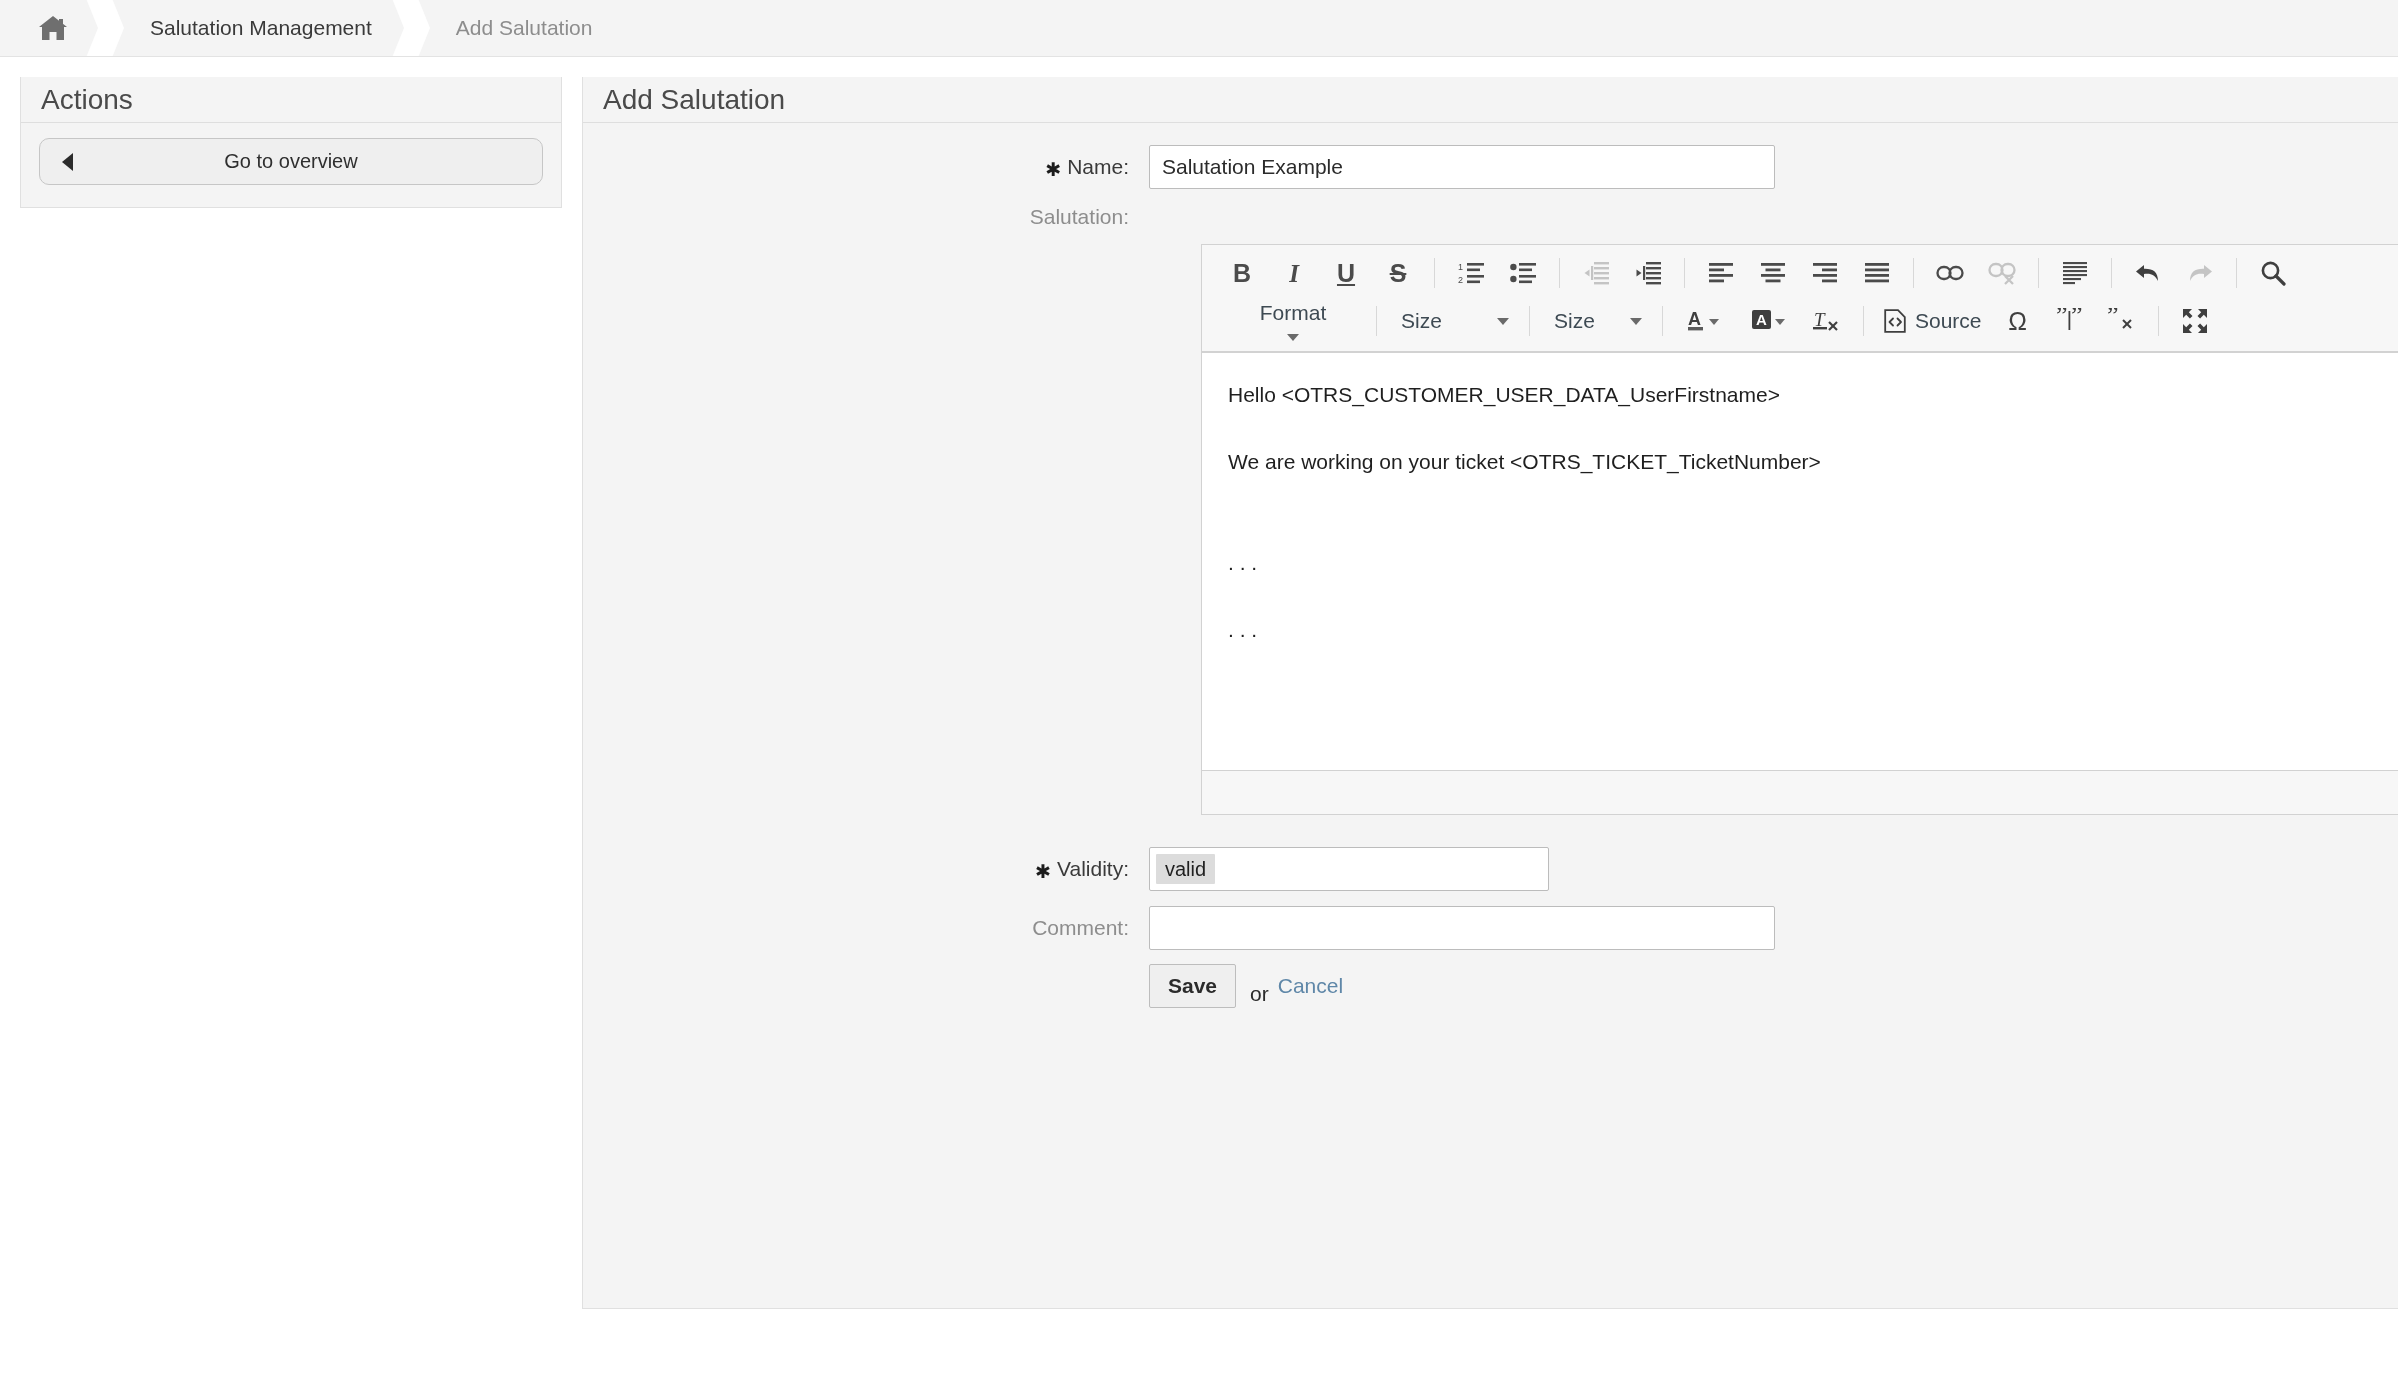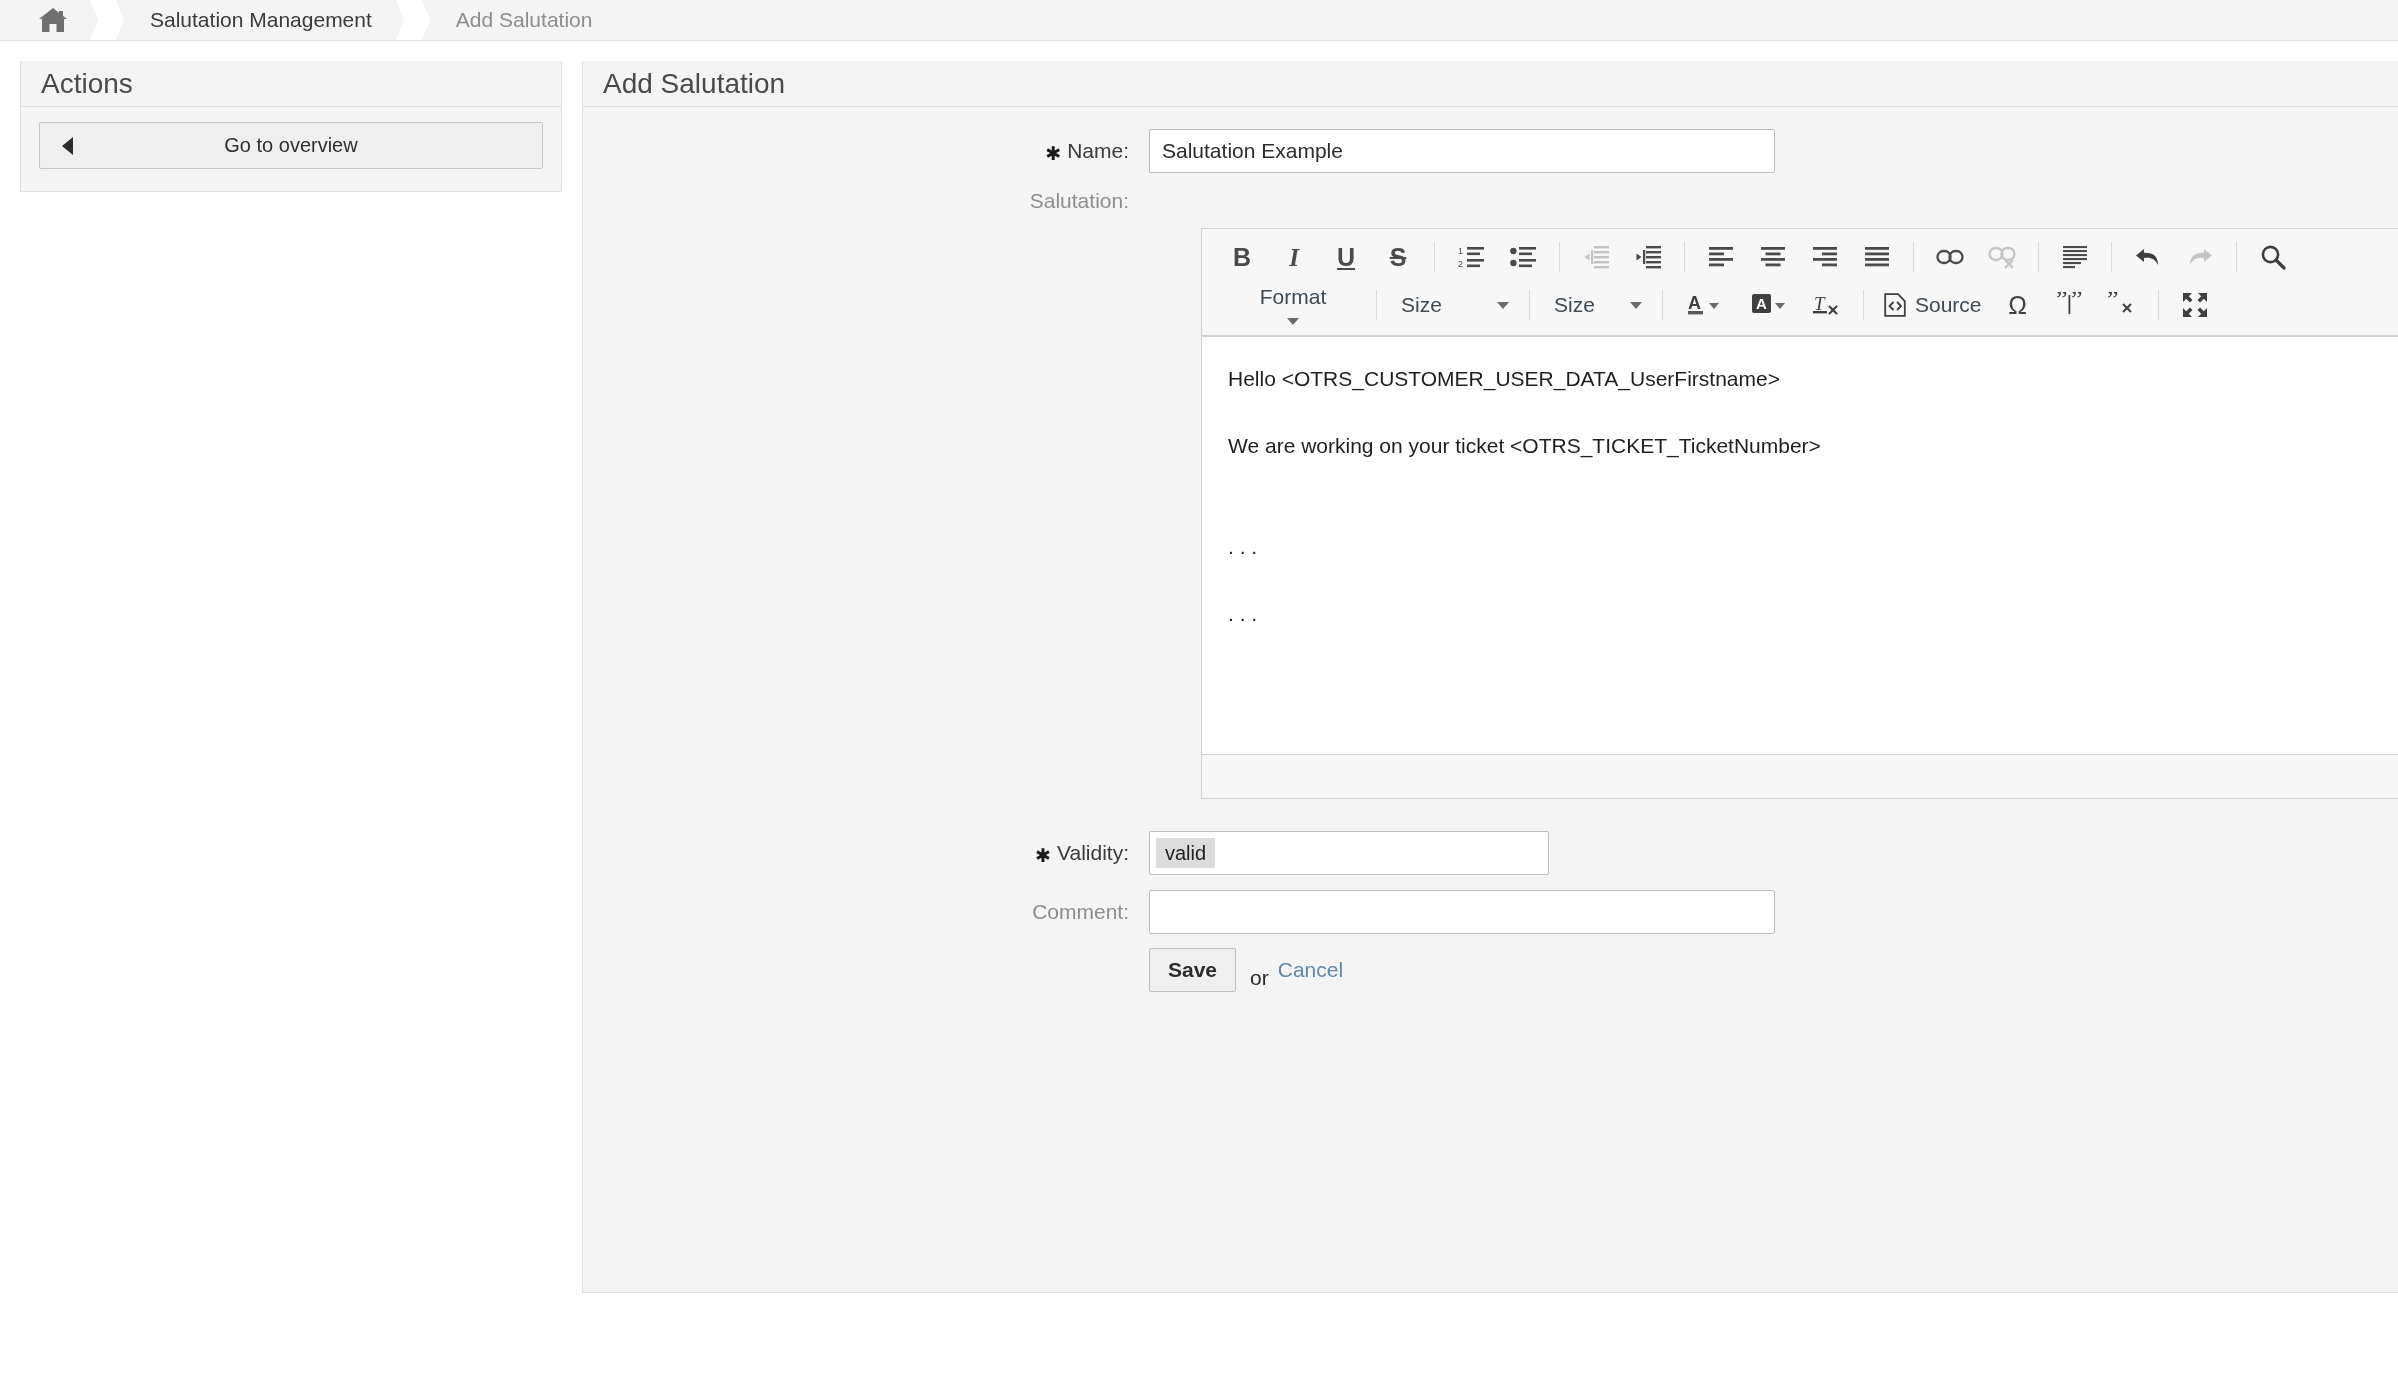--- a/index.html
+++ b/index.html
@@ -6,21 +6,21 @@
   html, body {
     margin: 0; padding: 0;
     width: 2398px; height: 1393px;
     background: #ffffff;
     font-family: "Liberation Sans", sans-serif;
     -webkit-font-smoothing: antialiased;
   }
 
   
   .breadcrumb-bar {
-    height: 41px;
+    height: 57px;
     background: #f4f4f4;
     border-bottom: 1px solid #e3e3e3;
     display: flex;
     align-items: stretch;
     padding-left: 20px;
   }
   .crumb {
     display: flex;
     align-items: center;
     position: relative;
@@ -86,21 +86,21 @@
   }
   .sidebar-body { padding: 15px 18px 22px 18px; }
   .overview-button {
     display: flex;
     align-items: center;
     justify-content: center;
     position: relative;
     height: 47px;
     background: #efefef;
     border: 1px solid #c6c6c6;
-    border-radius: 2px;
+    border-radius: 10px;
     font-size: 20px;
     color: #2f2f2f;
     cursor: pointer;
   }
   .overview-button .back-arrow {
     position: absolute;
     left: 22px;
     width: 0; height: 0;
     border-top: 9px solid transparent;
     border-bottom: 9px solid transparent;

